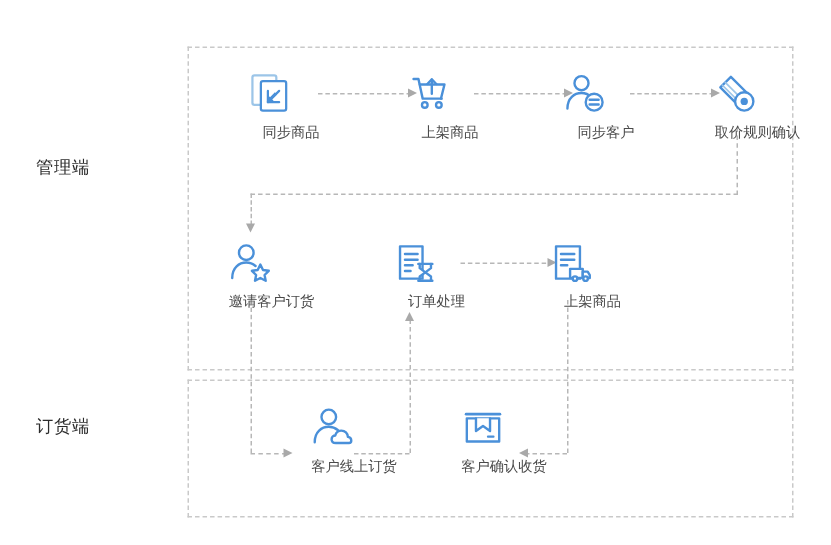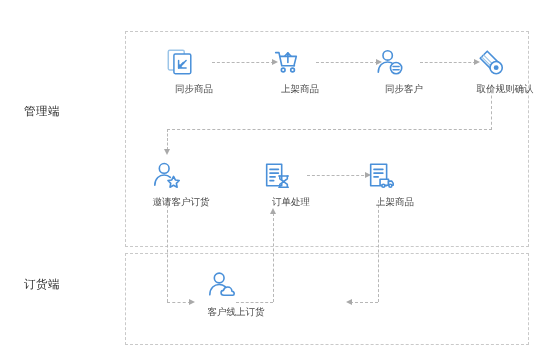--- a/index.html
+++ b/index.html
@@ -258,14 +258,27 @@
         <g fill="none" stroke="#4a90d9" stroke-width="1.7" stroke-linecap="round" stroke-linejoin="round">
           <circle cx="13" cy="8.5" r="5.2"></circle>
           <path d="M3 26.5 C3 19 8 15.5 13 15.5 C15.4 15.5 17.6 16.3 19.4 17.8"></path>
           <path d="M18 27 C16 27 15 25.7 15 24.3 C15 22.9 16.1 21.7 17.6 21.7 C18.1 19.6 19.9 18.2 22 18.2 C24.5 18.2 26.5 20.2 26.6 22.7 C28 22.9 29 24.1 29 25.4 C29 26.3 28.4 27 27.4 27 Z" fill="#ffffff"></path>
         </g>
       </svg>
     </div>
     <div class="node-label">客户线上订货</div>
   </div>
 
+  <div class="node" id="node-confirm-recv">
+    <div class="icon-wrap">
+      <svg width="30" height="30" viewBox="0 0 32 32">
+        <g fill="none" stroke="#4a90d9" stroke-width="1.7" stroke-linecap="round" stroke-linejoin="round">
+          <path d="M4 6.5 L28 6.5" stroke-width="2"></path>
+          <path d="M4.5 9.5 L27.5 9.5 L27.5 26 L4.5 26 Z"></path>
+          <path d="M11 9.5 L11 18.5 L16 15 L21 18.5 L21 9.5" fill="#ffffff"></path>
+          <path d="M19.5 22.5 L23.5 22.5" stroke-width="1.5"></path>
+        </g>
+      </svg>
+    </div>
+    <div class="node-label">客户确认收货</div>
+  </div>
 
 </div>
 
 </body></html>

